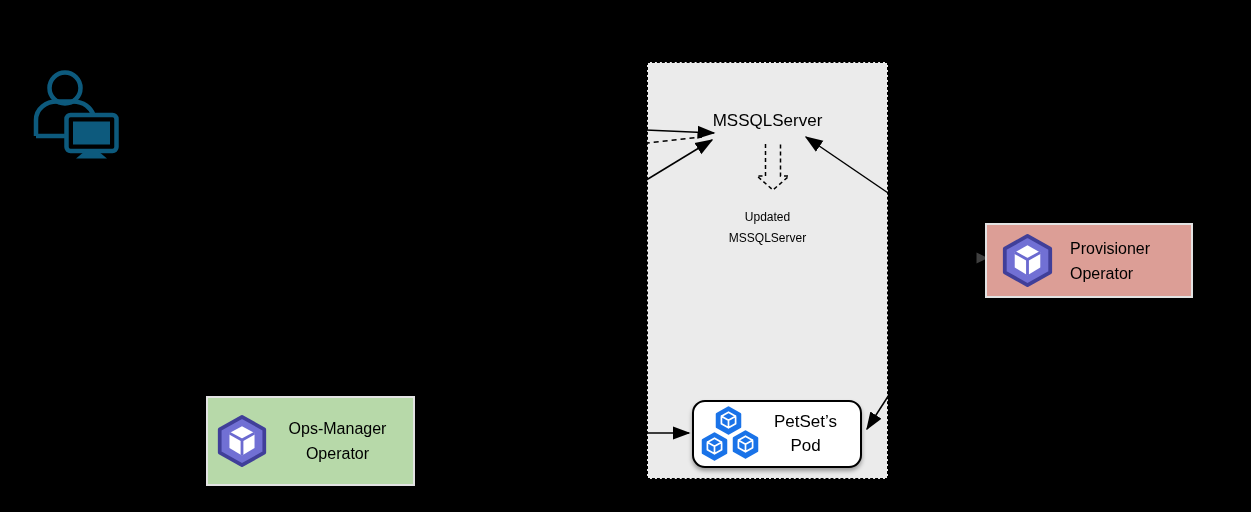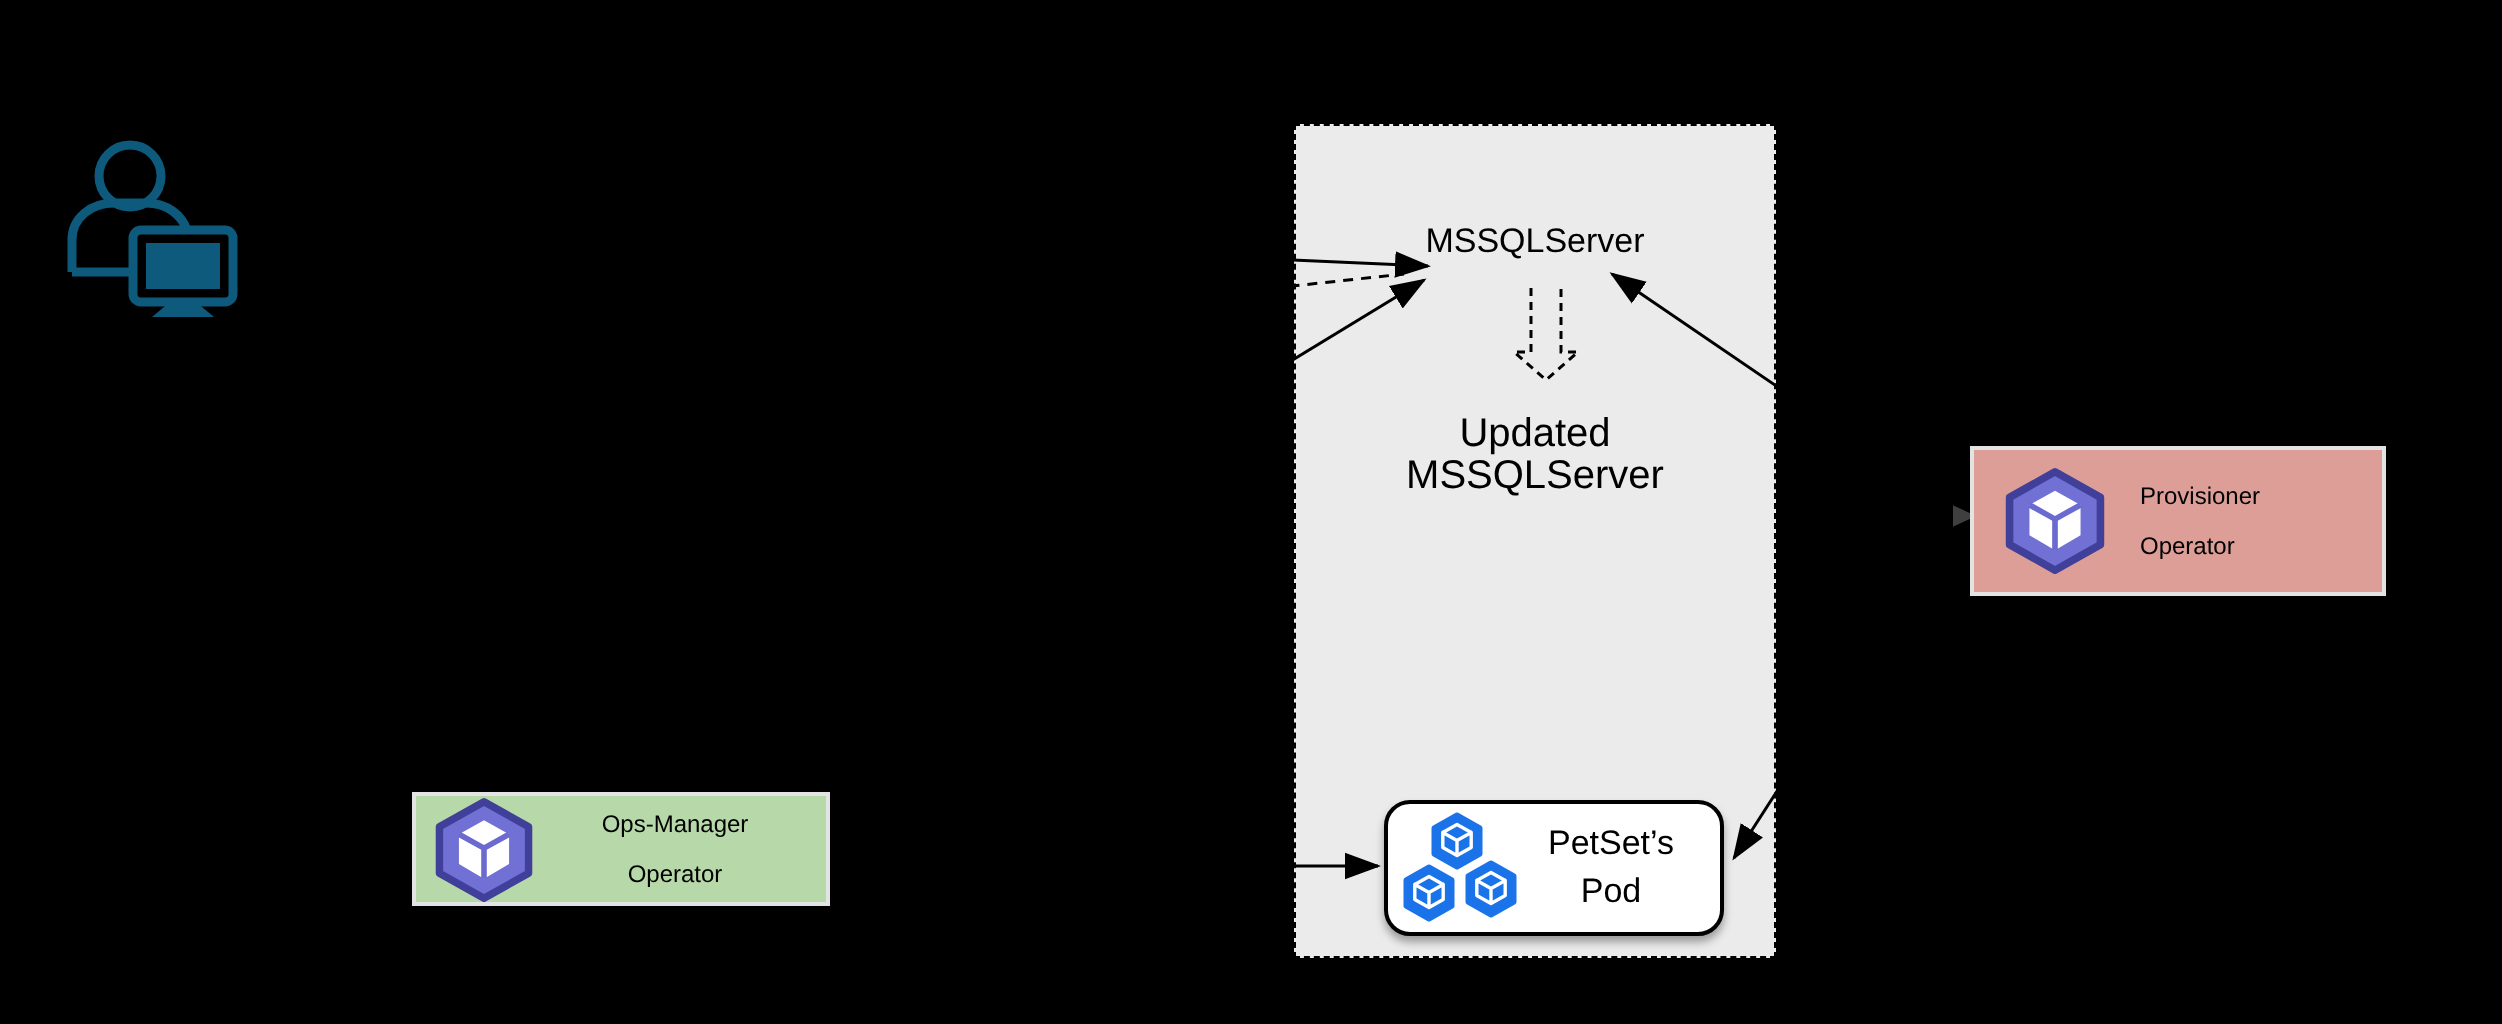--- a/index.html
+++ b/index.html
@@ -18,21 +18,21 @@
     background:#ebebeb;
     border:1px dashed #000;
     box-sizing:border-box;
   }
   .cluster-label{
     position:absolute;left:0;right:0;
     text-align:center;
     font-size:17px;line-height:20px;
   }
   .label-mssql{top:48px;}
-  .label-updated{top:144px;font-size:20px;line-height:21px;}
+  .label-updated{top:144px;font-size:12px;line-height:21px;}
   
   .arrows{
     position:absolute;left:0;top:0;width:1251px;height:512px;
     pointer-events:none;
   }
   
   .pod-box{
     position:absolute;
     left:692px;top:400px;width:170px;height:68px;
     box-sizing:border-box;
@@ -47,26 +47,26 @@
     flex:1;text-align:center;padding-right:10px;
     font-size:17px;line-height:24px;
   }
   
   .op-box{
     position:absolute;
     box-sizing:border-box;
     border:2px solid #e3e3e3;
     display:flex;align-items:center;
   }
-  .op-box.green{left:206px;top:396px;width:209px;height:57px;background:#b7d9a9;}
+  .op-box.green{left:206px;top:396px;width:209px;height:90px;background:#b7d9a9;}
   .op-box.pink{left:985px;top:223px;width:208px;height:75px;background:#dc9e96;}
   .op-icon{flex:none;}
   .op-box.green .op-icon{margin-left:8px;}
   .op-box.pink  .op-icon{margin-left:14px;}
-  .op-label{font-size:12px;line-height:25px;}
+  .op-label{font-size:16px;line-height:25px;}
   .op-box.green .op-label{flex:1;text-align:center;padding-right:6px;}
   .op-box.pink  .op-label{margin-left:16px;text-align:left;}
   
   .person-stroke{stroke:#0d5a7d;fill:none;stroke-width:4.5;}
   .person-fill{fill:#0d5a7d;}
 </style>
 </head>
 <body>
 
 <div class="canvas">

